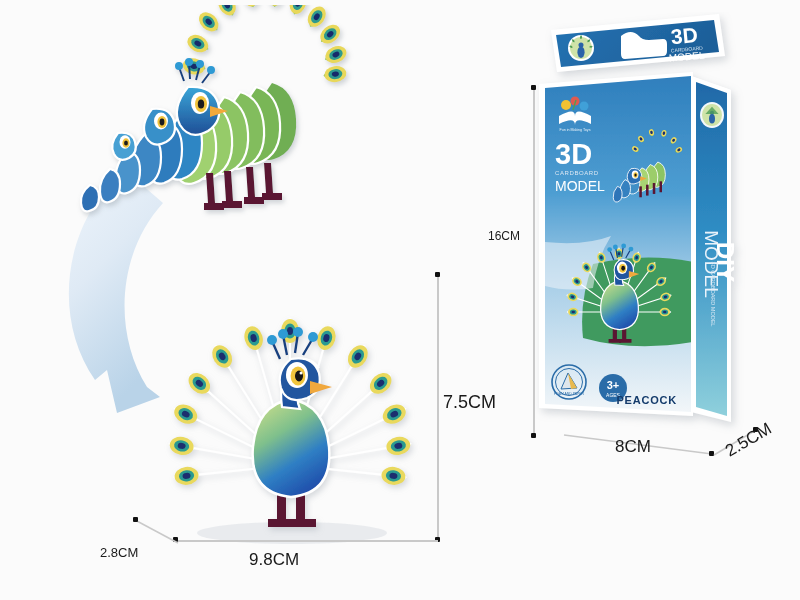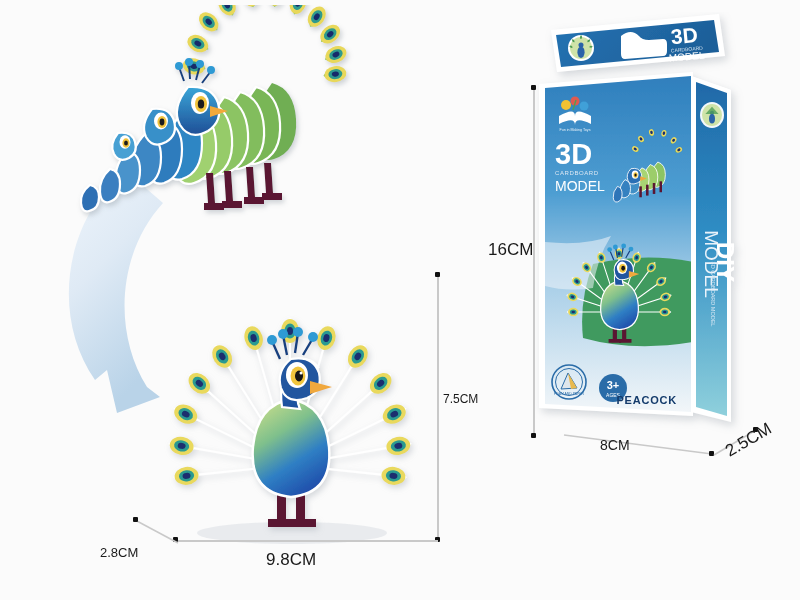--- a/index.html
+++ b/index.html
@@ -337,25 +337,25 @@
       <circle cx="132" cy="25" r="5" fill="#2d9ad4"></circle>
       <circle cx="143" cy="19" r="5" fill="#2d9ad4"></circle>
       <circle cx="158" cy="17" r="5" fill="#2d9ad4"></circle>
       <circle cx="173" cy="22" r="5" fill="#2d9ad4"></circle>
     </g>
   </svg>
 
   <div class="dimline" style="left:437px;top:275px;width:1.5px;height:265px;"></div>
   <div class="dimdot" style="left:435px;top:272px;"></div>
   <div class="dimdot" style="left:435px;top:537px;"></div>
-  <div class="dimlabel" style="left:443px;top:392px;font-size:12px;">7.5CM</div>
+  <div class="dimlabel" style="left:443px;top:392px;font-size:18px;">7.5CM</div>
 
   <div class="dimline" style="left:175px;top:540px;width:263px;height:1.5px;"></div>
   <div class="dimdot" style="left:173px;top:537px;"></div>
-  <div class="dimlabel" style="left:266px;top:550px;font-size:17px;">9.8CM</div>
+  <div class="dimlabel" style="left:249px;top:550px;font-size:17px;">9.8CM</div>
 
   <svg class="abs" style="left:130px;top:515px;width:55px;height:35px;" viewBox="0 0 55 35">
     <line x1="5" y1="5" x2="48" y2="28" stroke="#c9c9c9" stroke-width="1.5"></line>
   </svg>
   <div class="dimdot" style="left:133px;top:517px;"></div>
   <div class="dimlabel" style="left:100px;top:545px;font-size:13px;">2.8CM</div>
 
   <div id="package" class="abs">
     <svg viewBox="0 0 215 425" style="width:215px;height:425px;">
       <defs>
@@ -619,27 +619,27 @@
 
           <text x="144" y="392" font-family="Liberation Sans, sans-serif" font-size="11" font-weight="bold" fill="#123a6b" text-anchor="end" letter-spacing="0.8">PEACOCK</text>
         </g>
       </g>
     </svg>
   </div>
 
   <div class="dimline" style="left:533px;top:88px;width:1.5px;height:348px;"></div>
   <div class="dimdot" style="left:531px;top:85px;"></div>
   <div class="dimdot" style="left:531px;top:433px;"></div>
-  <div class="dimlabel" style="left:488px;top:240px;font-size:17px;">16CM</div>
+  <div class="dimlabel" style="left:488px;top:229px;font-size:12px;">16CM</div>
 
   <svg class="abs" style="left:560px;top:430px;width:160px;height:30px;" viewBox="0 0 160 30">
     <line x1="4" y1="5" x2="152" y2="24" stroke="#c9c9c9" stroke-width="1.5"></line>
   </svg>
   <div class="dimdot" style="left:709px;top:451px;"></div>
-  <div class="dimlabel" style="left:600px;top:437px;font-size:14px;">8CM</div>
+  <div class="dimlabel" style="left:615px;top:437px;font-size:17px;">8CM</div>
 
   <svg class="abs" style="left:708px;top:425px;width:60px;height:35px;" viewBox="0 0 60 35">
     <line x1="6" y1="30" x2="48" y2="5" stroke="#c9c9c9" stroke-width="1.5"></line>
   </svg>
   <div class="dimdot" style="left:753px;top:427px;"></div>
   <div class="dimlabel" style="left:722px;top:444px;font-size:17px;transform:rotate(-30deg);transform-origin:left top;">2.5CM</div>
 
 </div>
 
 </body></html>

